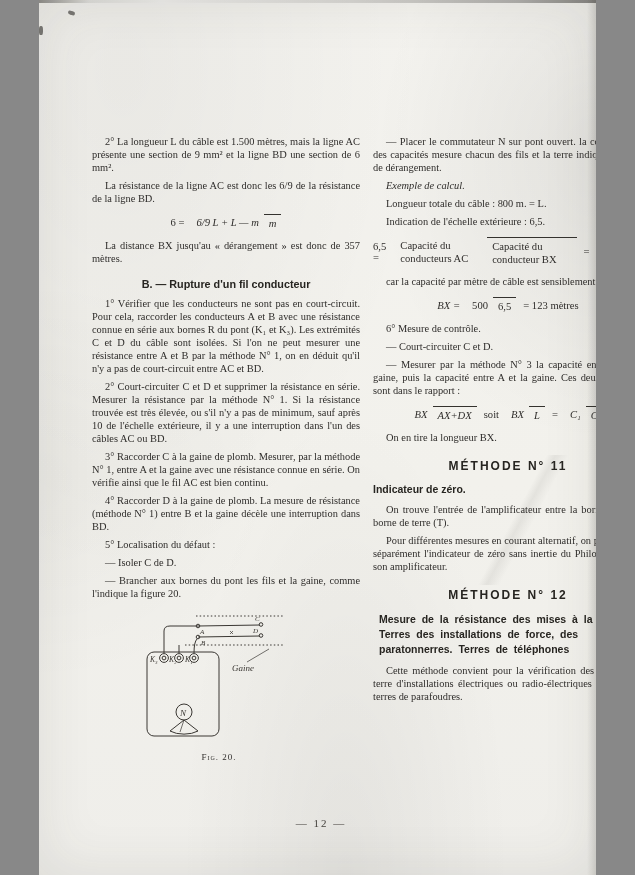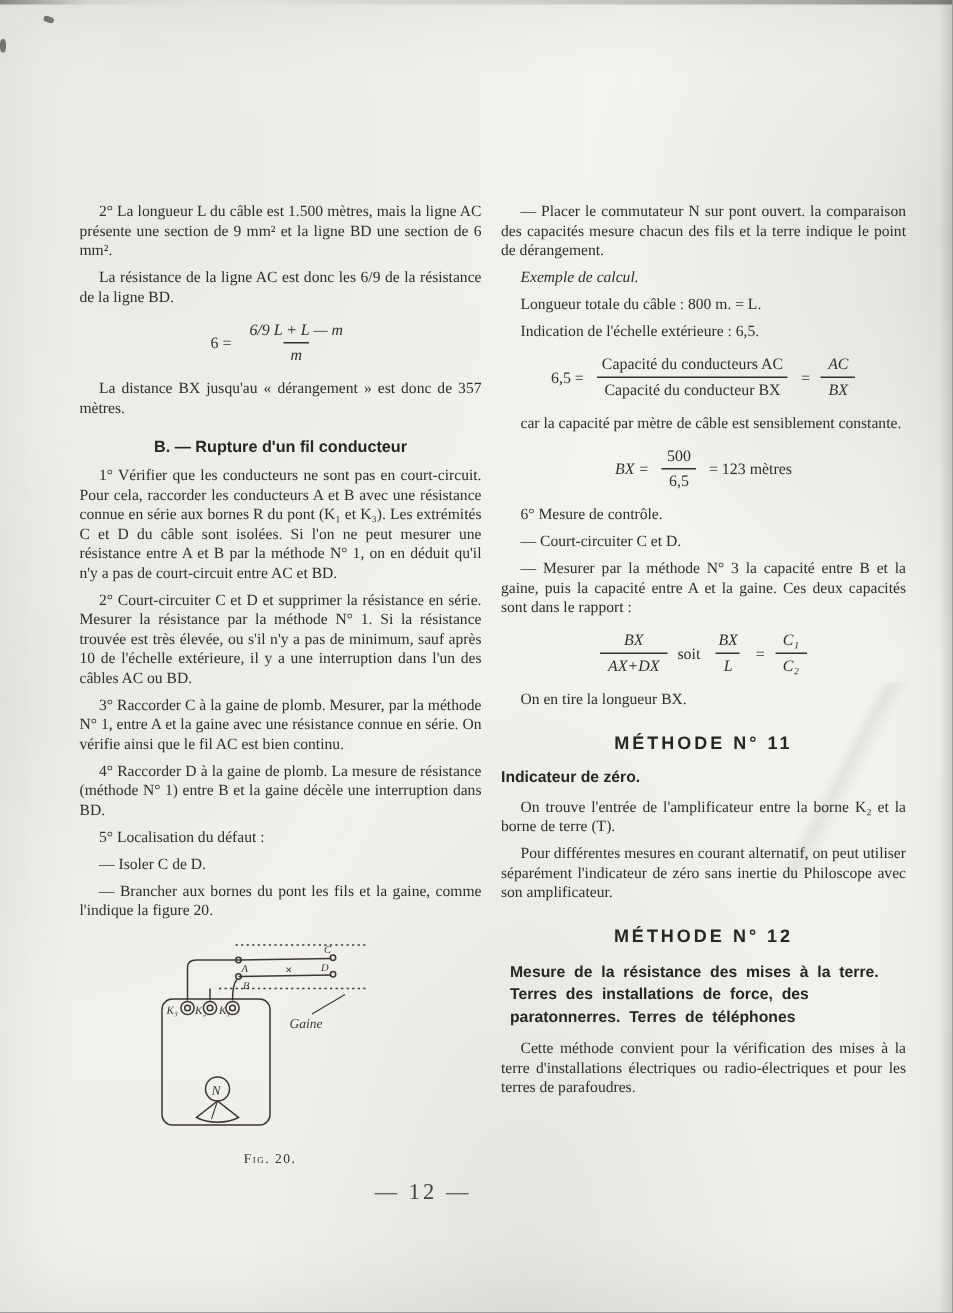--- a/index.html
+++ b/index.html
@@ -1,17 +1,17 @@
 <!DOCTYPE html>
 <html><head>
 <meta charset="utf-8">
 <style>
   html,body { margin:0; padding:0; background:#888; }
   .page {
-    position:relative; width:635px; height:875px; margin:0 auto; overflow:hidden;
+    position:relative; width:557px; height:875px; margin:0 auto; overflow:hidden;
     background:
       radial-gradient(ellipse at 15% 8%, rgba(0,0,0,0.045), transparent 45%),
       radial-gradient(ellipse at 100% 18%, rgba(0,0,0,0.07), transparent 28%),
       radial-gradient(ellipse at 55% 100%, rgba(0,0,0,0.05), transparent 38%),
       radial-gradient(ellipse at 0% 55%, rgba(0,0,0,0.03), transparent 30%),
       linear-gradient(180deg,#f4f3ef 0%, #f2f1ec 55%, #efeeea 100%);
     box-shadow: inset 0 0 55px rgba(60,55,45,0.10);
     font-family:"Liberation Serif","DejaVu Serif",serif;
     color:#2f2d2b;
   }
@@ -36,32 +36,32 @@
         text-align:center; margin:13px 0 7px; color:#272521; }
   .methode { font-family:"Liberation Sans",sans-serif; font-weight:bold; font-size:12px;
         letter-spacing:2px; text-align:center; margin:15px 0 10px; color:#272521; }
   .subbold { font-family:"Liberation Sans",sans-serif; font-weight:bold; font-size:10.5px;
         line-height:13.5px; margin:0 0 6px; color:#272521; }
   .m12sub { font-family:"Liberation Sans",sans-serif; font-weight:bold; font-size:10.5px;
         line-height:15px; margin:0 0 7px; padding-left:6px; word-spacing:3px; color:#272521; }
 
   .formula { display:flex; align-items:center; justify-content:center; gap:7px;
              font-size:10.6px; font-style:italic; margin:9px 0; }
-  .frac { display:inline-flex; flex-direction:column; align-items:center; line-height:13px; }
+  .frac { display:inline-flex; flex-direction:row; align-items:flex-end; line-height:13px; }
   .frac .num { padding:0 5px 1px; }
   .frac .den { border-top:1px solid #34322e; padding:2px 5px 0; }
   .upright { font-style:normal; }
 
   figure { margin:6px 0 0 46px; padding:0; }
   figcaption { width:162px; text-align:center; font-size:9px; letter-spacing:1px;
                font-variant:small-caps; margin-top:4px; }
   svg text { font-family:"Liberation Serif","DejaVu Serif",serif; }
 
-  .footer { position:absolute; top:787px; left:212px; width:140px; text-align:center;
-            font-size:15px; letter-spacing:2px; color:#45423d; }
+  .footer { position:absolute; top:817px; left:212px; width:140px; text-align:center;
+            font-size:11px; letter-spacing:2px; color:#45423d; }
 </style>
 </head>
 <body>
 
 <div class="page">
 
   <div class="edge-top"></div>
   <div class="edge-right"></div>
   <div class="crease"></div>
   <div class="speck sp1"></div>

